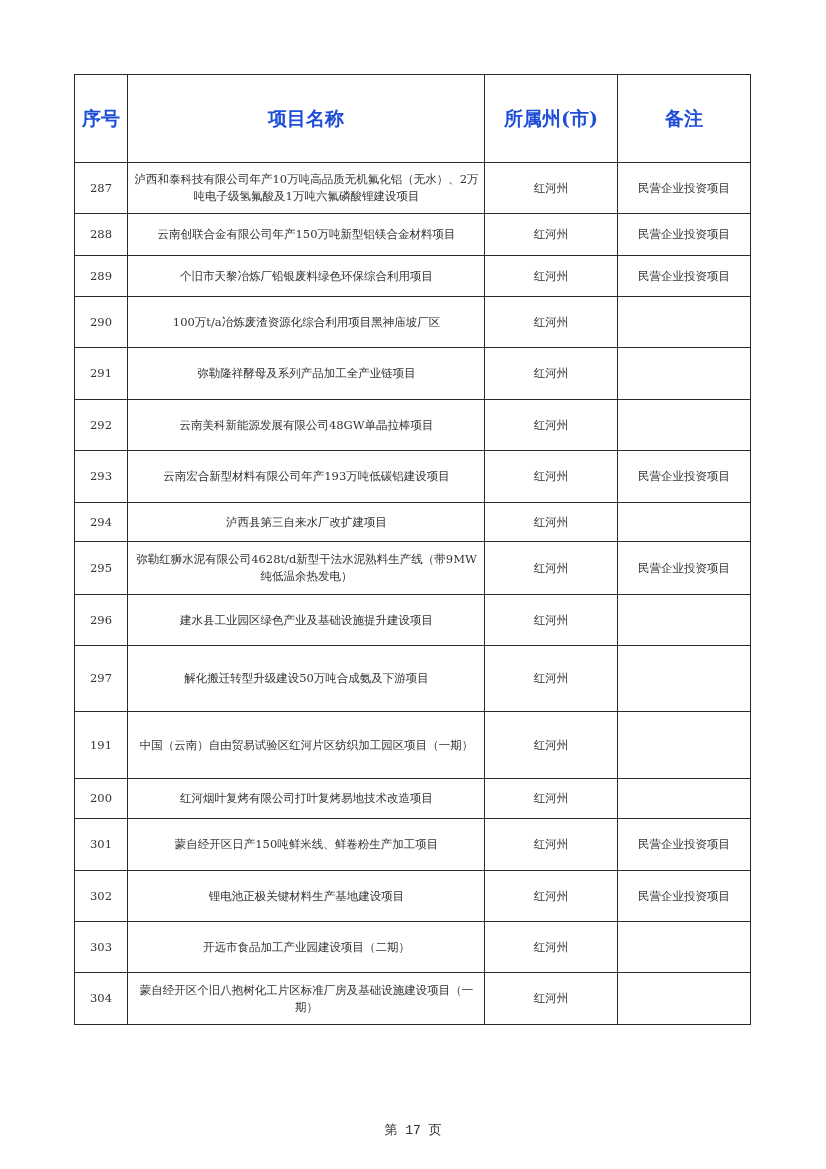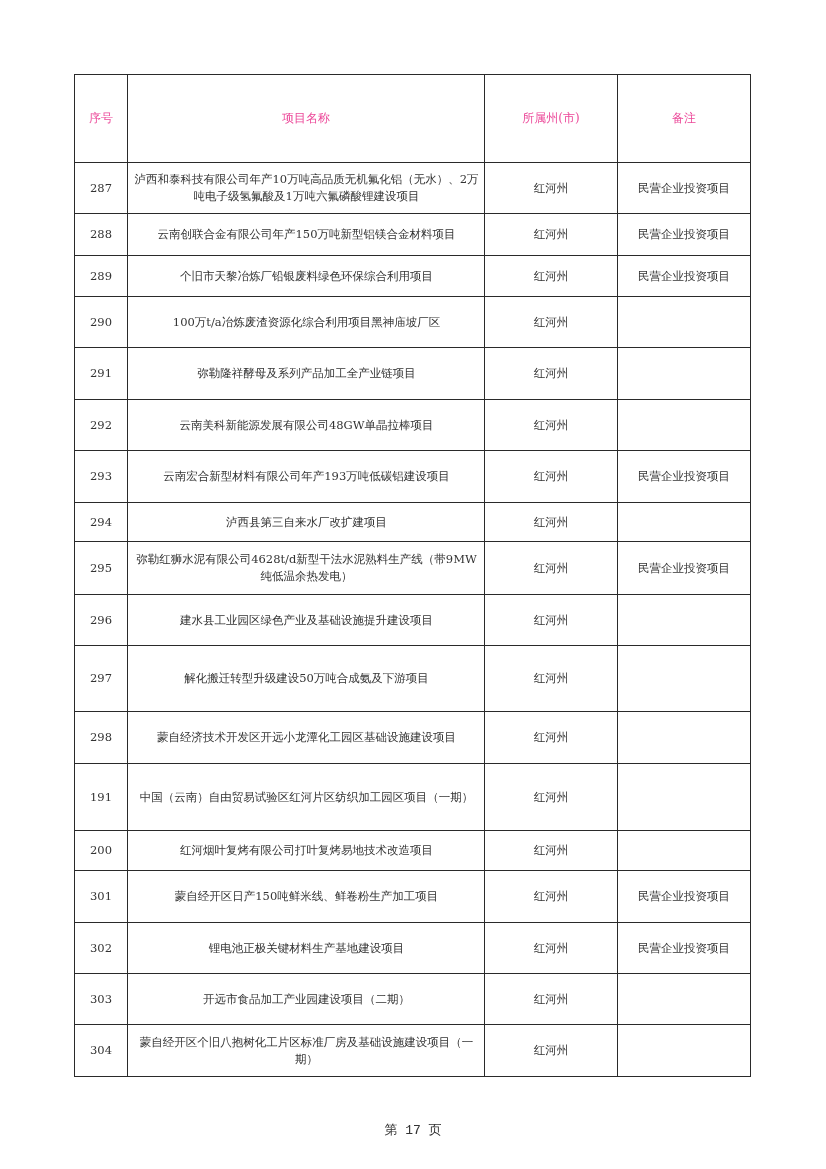--- a/index.html
+++ b/index.html
@@ -12,21 +12,21 @@
     position: absolute; left: 74px; top: 74px;
     border-collapse: collapse; table-layout: fixed;
   }
   .table td, .table th {
     border: 1.3px solid #2a2a2a;
     padding: 0;
     vertical-align: middle;
     overflow: hidden;
   }
   .table th {
-    font-weight: normal; font-size: 12px; color: #ec4899;
+    font-weight: bold; font-size: 19px; color: #1d4ed8;
     text-align: center; height: 87px;
   }
   .table td { font-size: 11.5px; color: #333; line-height: 17px; }
   td.num { text-align: center; }
   td.name { text-align: center; padding-left: 3px; padding-right: 2px; margin-left: 26px; }
   td.region { text-align: center; }
   td.note { text-align: center; }
   .footer {
     position: absolute; left: 0; width: 826px; top: 1121px;
     text-align: center; font-size: 13px; color: #333;
@@ -111,26 +111,20 @@
         <td class="name">建水县工业园区绿色产业及基础设施提升建设项目</td>
         <td class="region">红河州</td>
         <td class="note"></td>
       </tr>
       <tr style="height: 66px;">
         <td class="num">297</td>
         <td class="name">解化搬迁转型升级建设50万吨合成氨及下游项目</td>
         <td class="region">红河州</td>
         <td class="note"></td>
       </tr>
-      <tr style="height: 52px;">
-        <td class="num">298</td>
-        <td class="name">蒙自经济技术开发区开远小龙潭化工园区基础设施建设项目</td>
-        <td class="region">红河州</td>
-        <td class="note"></td>
-      </tr>
       <tr style="height: 67px;">
         <td class="num">191</td>
         <td class="name">中国（云南）自由贸易试验区红河片区纺织加工园区项目（一期）</td>
         <td class="region">红河州</td>
         <td class="note"></td>
       </tr>
       <tr style="height: 40px;">
         <td class="num">200</td>
         <td class="name">红河烟叶复烤有限公司打叶复烤易地技术改造项目</td>
         <td class="region">红河州</td>

